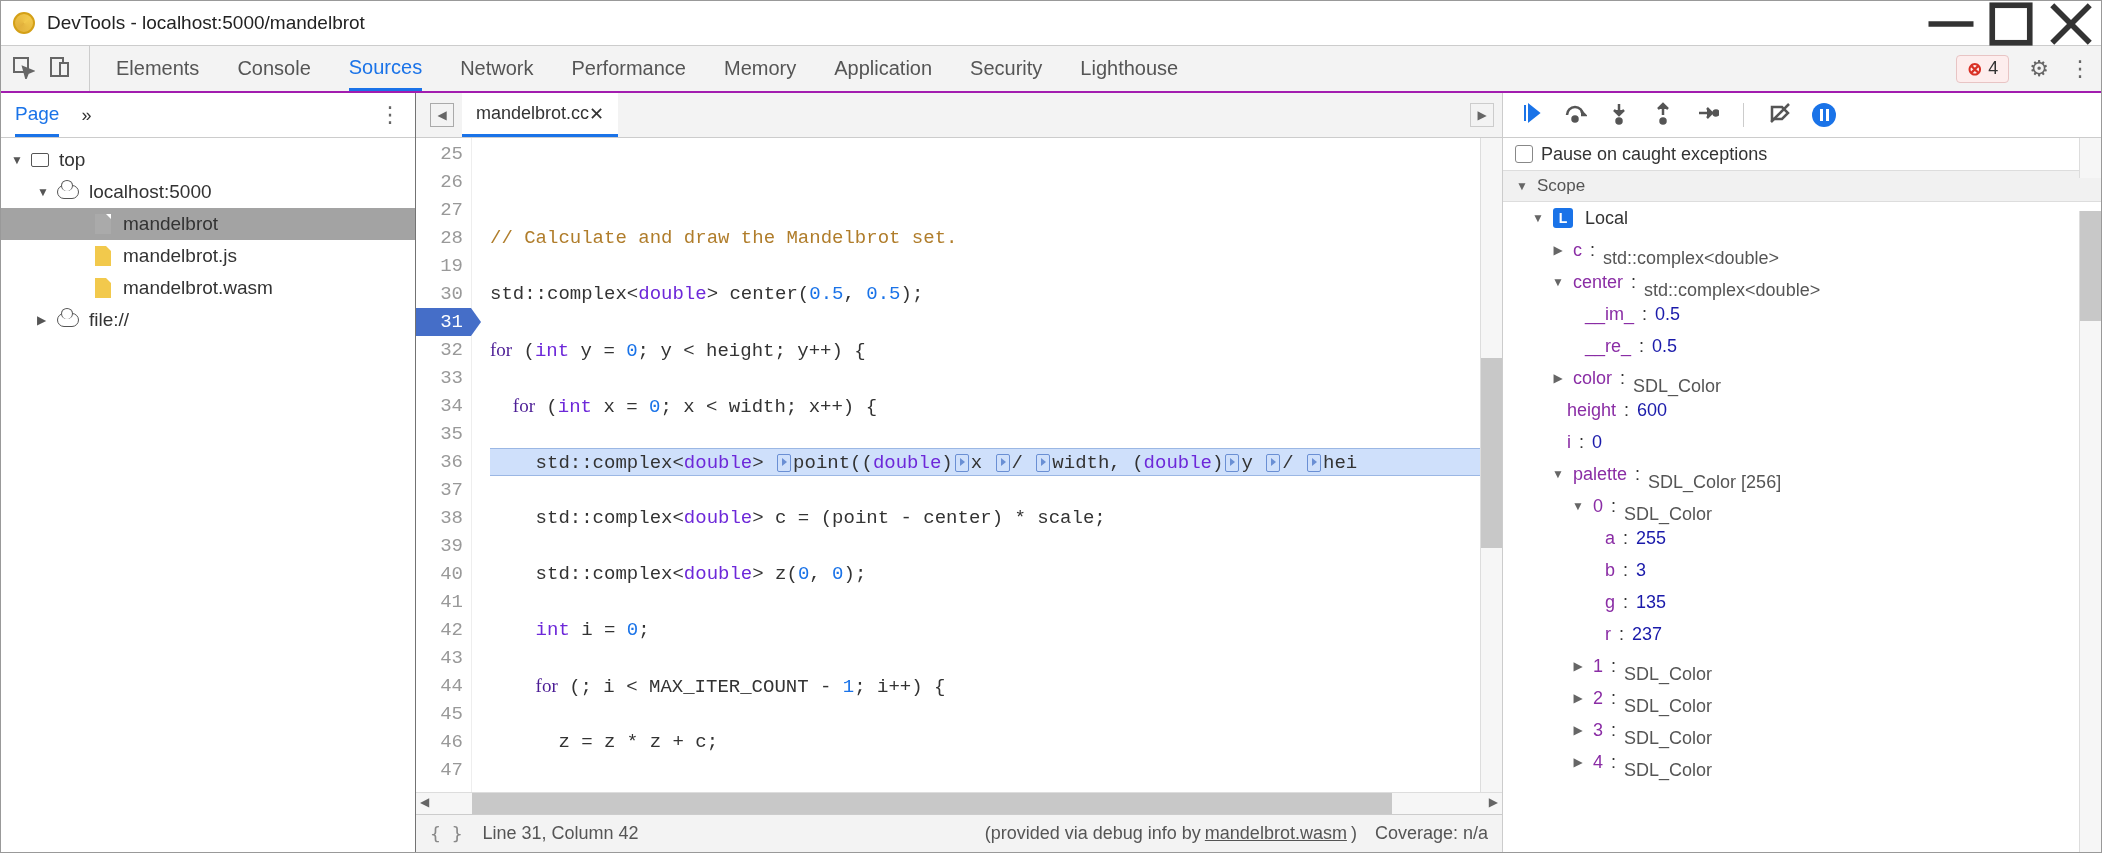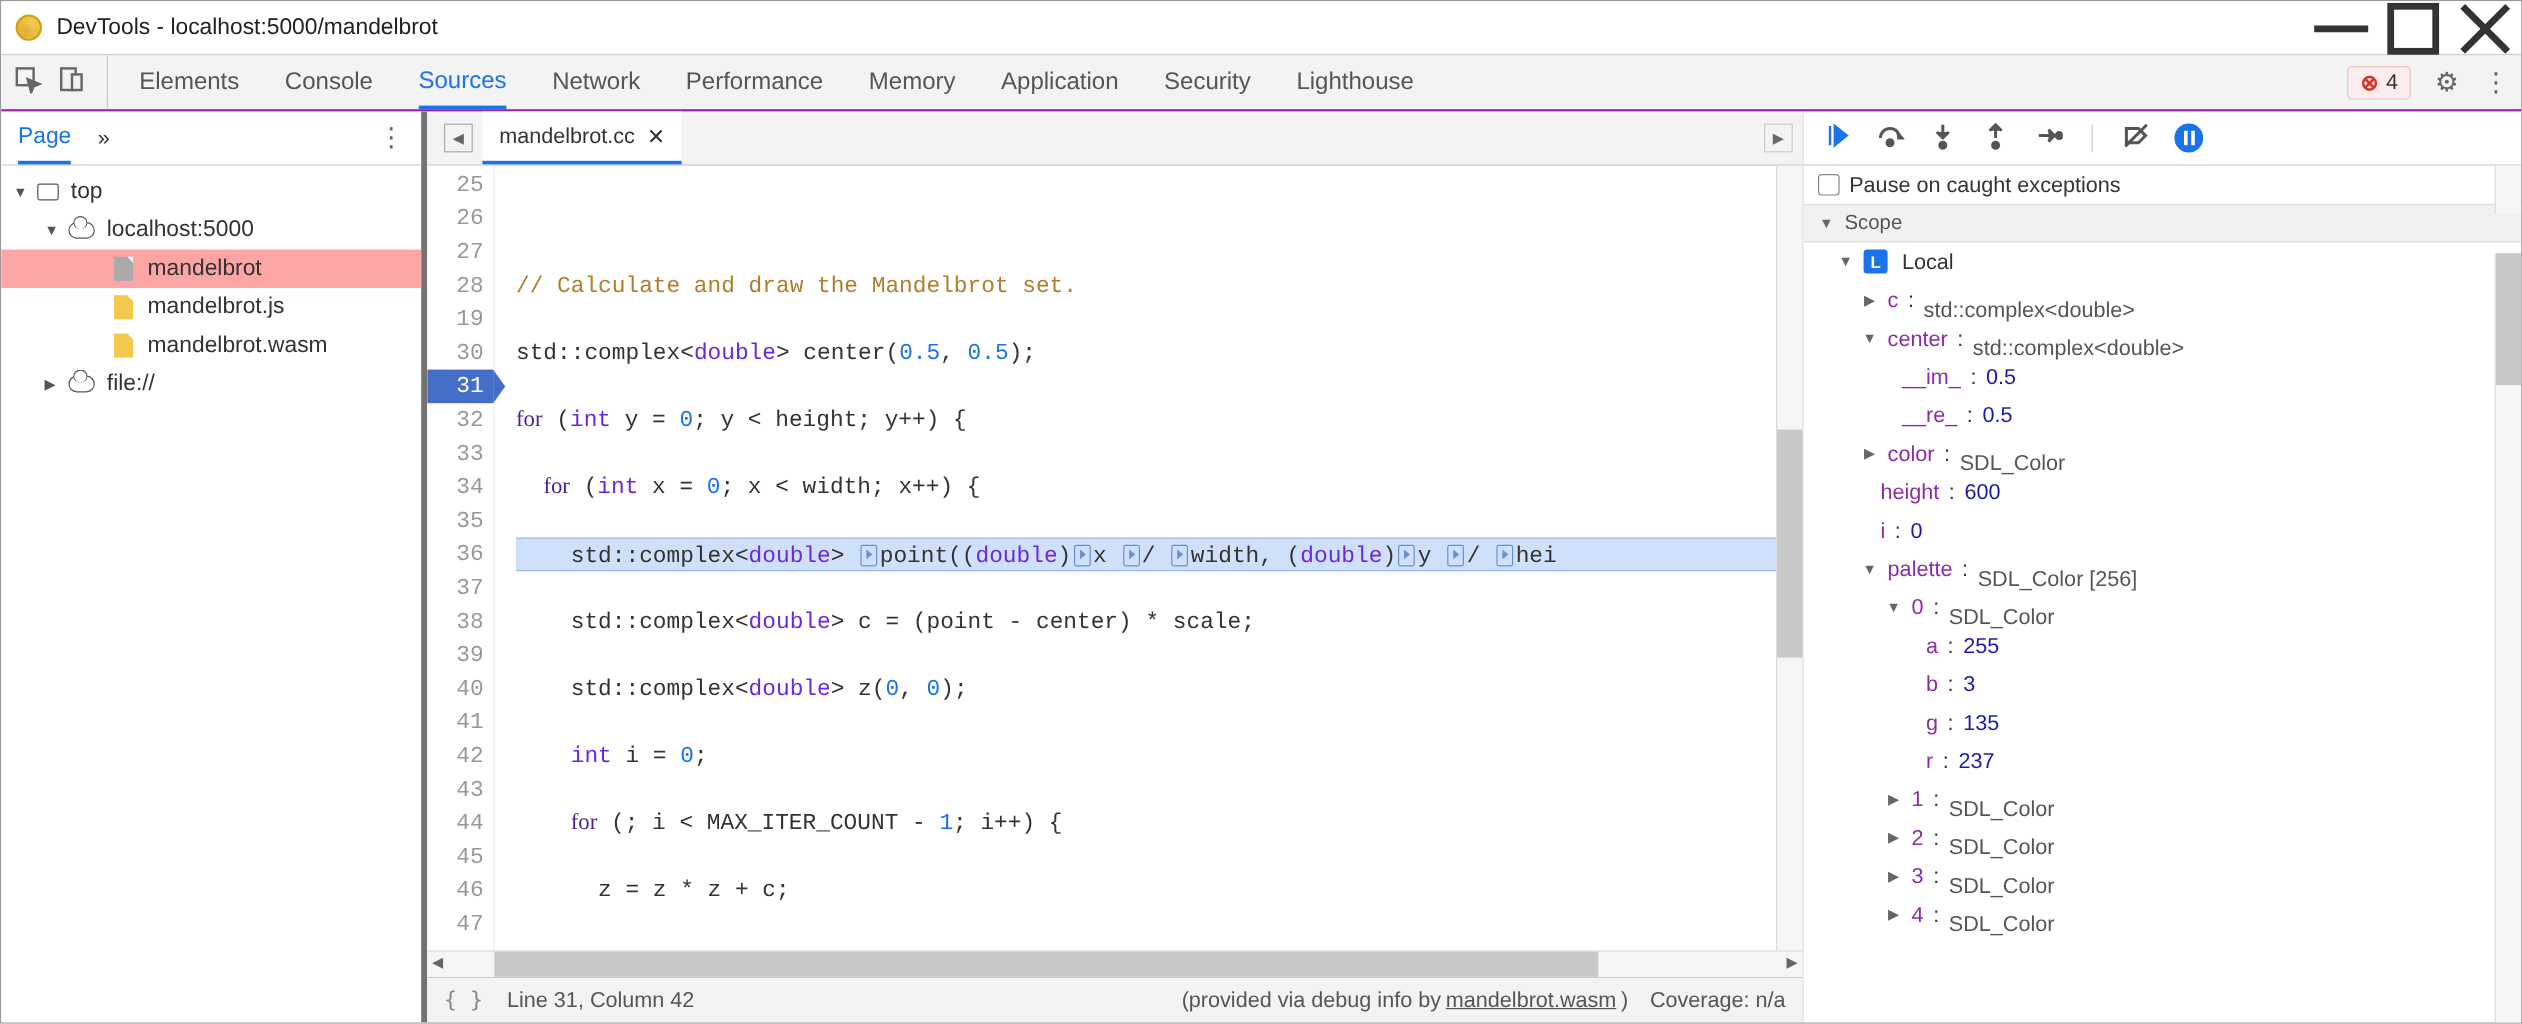--- a/index.html
+++ b/index.html
@@ -49,43 +49,43 @@
 .err-badge { border: 1px solid #e8c4c4; background: #fdeded; border-radius: 4px; padding: 2px 10px; display: flex; align-items: center; gap: 6px; font-size: 18px; color: #333;}
 .err-badge .x { color: #d93025; font-weight: bold;}
 .gear, .kebab { color: #666; font-size: 22px; }
 
 .workarea {
   display: flex;
   height: calc(100% - 45px - 47px);
 }
 
 
-.sidebar { width: 355px; border-right: 5px solid #737373; display: flex; flex-direction: column; background: #fff;}
+.sidebar { width: 415px; border-right: 1px solid #737373; display: flex; flex-direction: column; background: #fff;}
 .sidebar-tabs { height: 45px; border-bottom: 1px solid #ccc; display: flex; align-items: center; padding: 0 14px; gap: 22px; font-size: 19px;}
 .sidebar-tabs .st { color: #1a73e8; border-bottom: 3px solid #1a73e8; height: 100%; display:flex; align-items:center;}
 .sidebar-tabs .chev { color: #333; font-size: 18px;}
 .sidebar-tabs .dots { margin-left: auto; color: #666; font-size: 22px;}
 .tree { padding: 6px 0; font-size: 19px; color: #333; }
 .tree-row { display: flex; align-items: center; height: 32px; padding-left: 10px; gap: 6px; white-space: nowrap;}
-.tree-row.sel { background: #fca5a5; }
+.tree-row.sel { background: #a3a3a3; }
 .tree-row .tri { width: 14px; font-size: 12px; color: #555; }
 .tree-row .ind1 { width: 20px;}
 .tree-row .ind2 { width: 58px;}
 .folder-icon { width: 18px; height: 14px; border: 1.5px solid #555; border-radius: 2px; margin-right: 4px;}
 .cloud-icon { width:22px; height:14px; border:1.5px solid #555; border-radius: 10px; margin-right:4px; position:relative;}
 .cloud-icon:before{content:"";position:absolute;width:10px;height:10px;border:1.5px solid #555;border-radius:50%;top:-6px;left:3px;background:#fff;border-bottom:none;}
 .file-icon { width: 16px; height: 20px; background: #aaa; margin-right: 6px; position: relative;}
 .file-icon.y { background: #f2c94c;}
 .file-icon:before { content:""; position:absolute; right:0; top:0; border-top:5px solid #fff; border-left:5px solid transparent;}
 
 
 .editor { flex: 1; display: flex; flex-direction: column; border-right: 1px solid #ccc; min-width: 0;}
 .editor-tabs { height: 45px; border-bottom: 1px solid #ccc; display: flex; align-items: center; background: #f3f3f3; padding-left: 6px; font-size: 18px;}
 .editor-tabs .navbox { border: 1px solid #aaa; width: 24px; height: 24px; margin: 0 8px; display:flex; align-items:center; justify-content:center; font-size:12px; color:#666;}
-.editor-tabs .etab { background:#fff; padding: 0 14px; height:100%; display:flex; align-items:center; gap:10px; border-bottom:3px solid #1a73e8; color:#333;}
+.editor-tabs .etab { background:#fff; padding: 0 14px; height:100%; display:flex; align-items:center; border-bottom:3px solid #1a73e8; color:#333;}
 .editor-tabs .spacer { flex:1;}
 .code-wrap { flex:1; display:flex; overflow:hidden; position:relative; font-family: Consolas, "Courier New", monospace; font-size: 19px; line-height: 28px;}
 .gutter { width: 56px; text-align: right; color: #999; padding: 2px 8px 2px 0; background:#fff; user-select:none; border-right:1px solid #eee;}
 .gutter .gl { height:28px;}
 .gutter .bp { background:#456ec8; color:#fff; position:relative; margin-right:-8px; padding-right:8px;}
 .gutter .bp:after { content:""; position:absolute; right:-10px; top:0; border-top:14px solid transparent; border-bottom:14px solid transparent; border-left:10px solid #456ec8;}
 .code { flex:1; padding: 2px 0 2px 18px; white-space: pre; overflow:hidden;}
 .code .cl { height:28px;}
 .code .bp-line { background: #cfe0fb; border-top:1px solid #9bb7e4; border-bottom:1px solid #9bb7e4;}
 .c-com { color: #b07d2b;}

